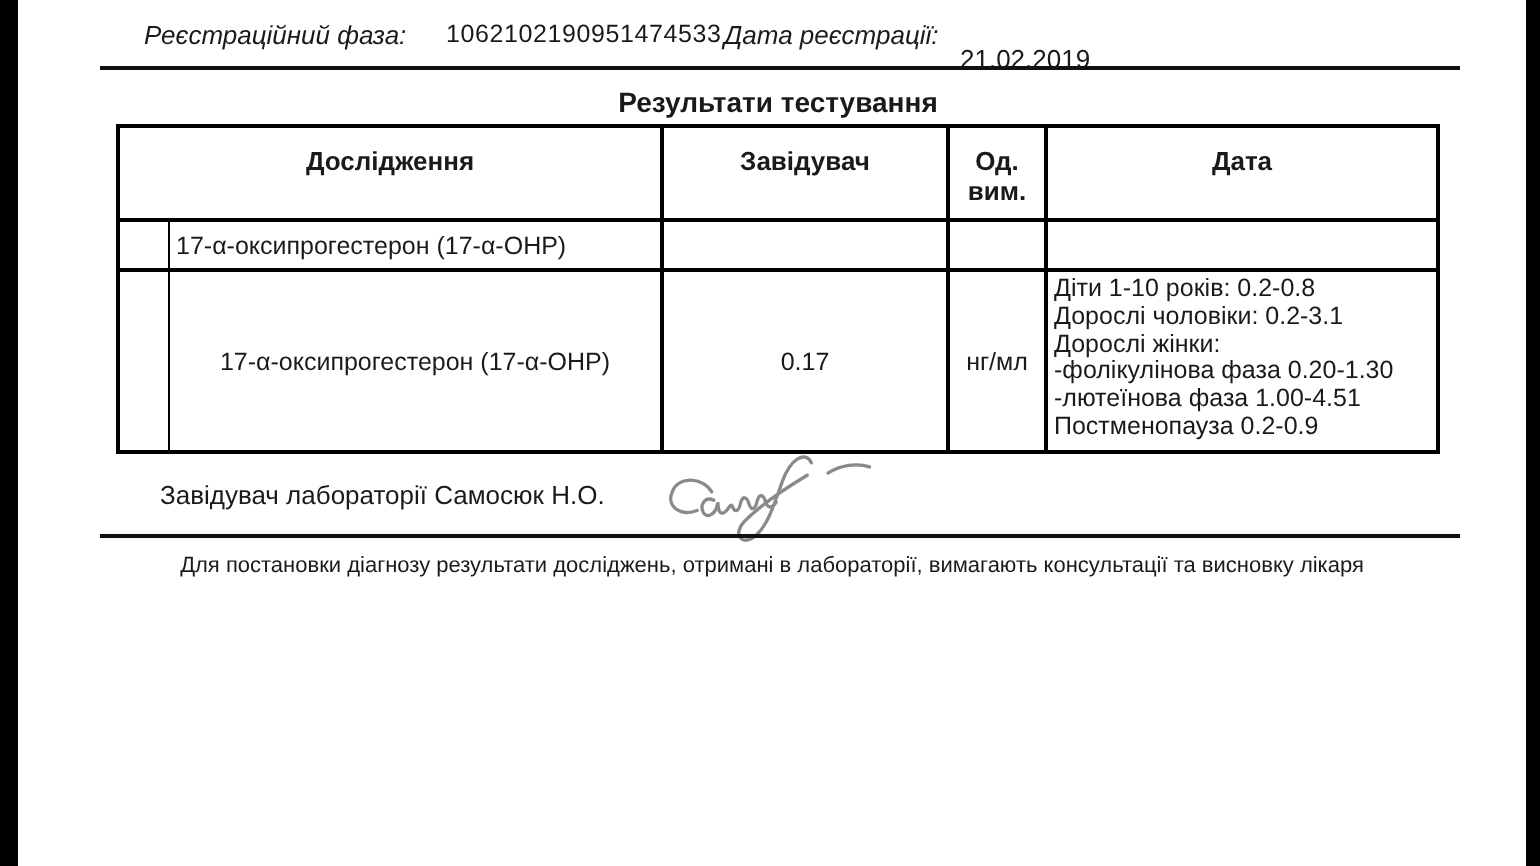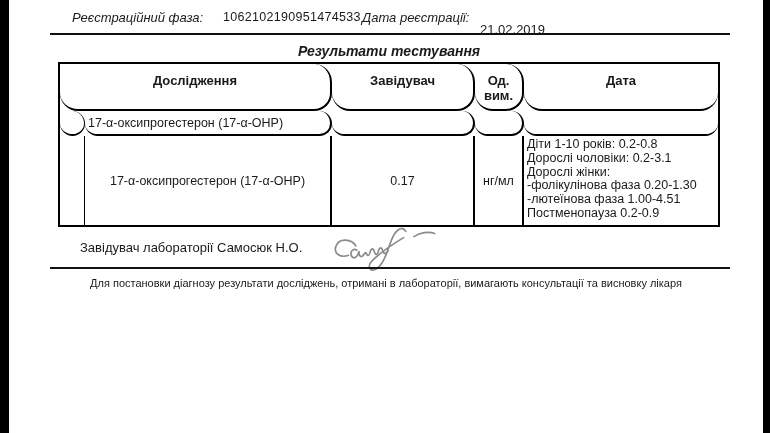--- a/index.html
+++ b/index.html
@@ -19,36 +19,36 @@
   .abs{position:absolute;white-space:nowrap;}
   .reg-label{left:63px;top:10px;font-size:13px;font-style:italic;}
   .reg-value{left:214px;top:10px;font-size:12.5px;letter-spacing:.3px;text-align:right;}
   .date-label{left:353px;top:10px;font-size:13px;font-style:italic;}
   .date-value{left:471px;top:10px;font-size:13px;margin-top:12px;}
   .rule{position:absolute;left:41px;width:680px;height:2px;background:#111;}
   .rule-top{top:33px;}
   .rule-bottom{top:267px;}
   .section-title{
     position:absolute;left:49px;top:43px;width:662px;
-    text-align:center;font-size:14px;font-weight:bold;font-style:italic;
+    text-align:center;font-size:14px;font-weight:bold;
   }
   .lab-table{
     position:absolute;left:49px;top:62px;
     width:662px;height:165px;
     border:2px solid #000;
     display:grid;
     grid-template-columns:25px 247px 143px 49px auto;
     grid-template-rows:47px 25px auto;
     box-sizing:border-box;
     font-size:12.5px;
   }
   .lab-table>div{box-sizing:border-box;}
   .br2{border-right:2px solid #000;}
   .br1{border-right:1px solid #000;}
-  .bb2{border-bottom:2px solid #000;border-radius:18px;}
+  .bb2{border-bottom:2px solid #000;}
   .hcell{
     font-weight:bold;font-size:13px;
     display:flex;justify-content:center;align-items:flex-start;
     padding-top:9px;text-align:center;line-height:15px;
   }
   .span2{grid-column:1/3;}
   .cell-center{display:flex;align-items:center;justify-content:center;text-align:center;}
   .cell-left-mid{display:flex;align-items:center;padding-left:3px;}
   .norm-cell{
     padding:2px 0 0 3px;

